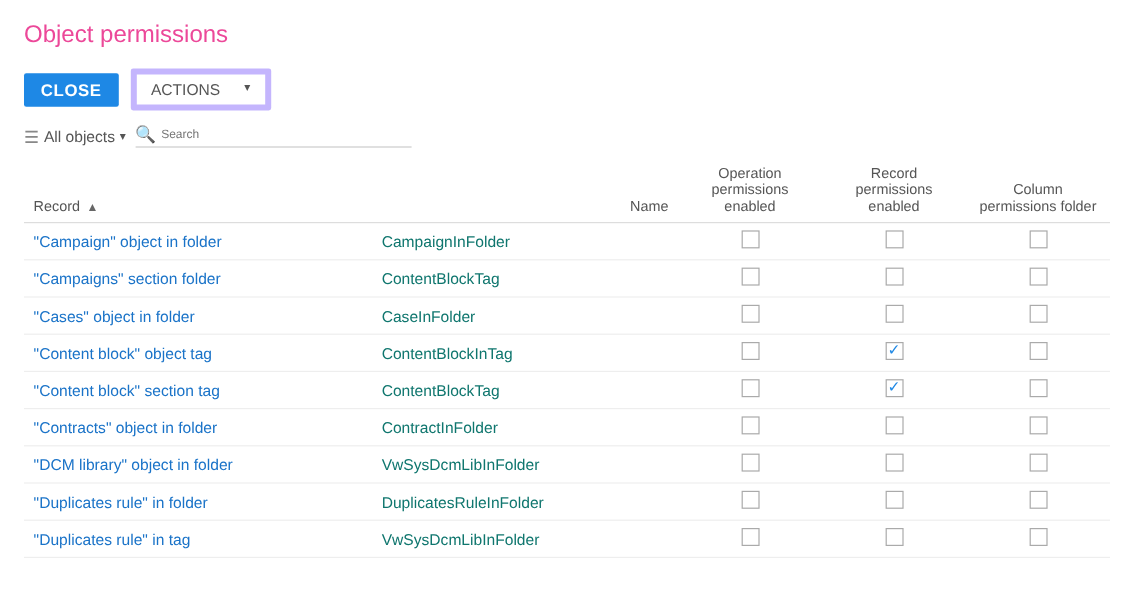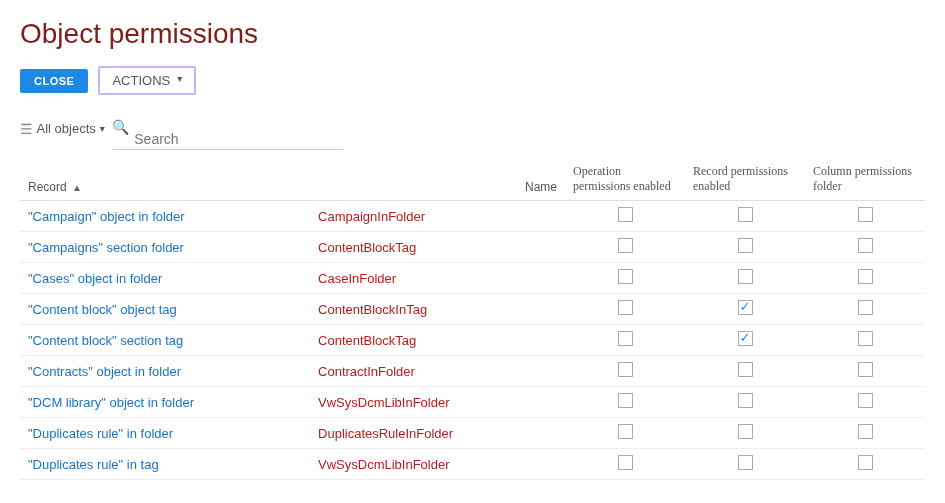--- a/index.html
+++ b/index.html
@@ -8,52 +8,52 @@
       font-size: 13px;
       background: #fff;
       color: #333;
       width: 945px;
       min-height: 503px;
     }
     .page-container {
       padding: 18px 20px 10px 20px;
     }
     .page-title {
-      font-size: 28px;
+      font-size: 20px;
       font-weight: 300;
-      color: #7f1d1d;
+      color: #ec4899;
       margin-bottom: 16px;
     }
     .toolbar {
       display: flex;
       align-items: center;
       gap: 10px;
       margin-bottom: 12px;
     }
     .btn-close {
       background: #1e88e5;
       color: #fff;
       border: none;
       padding: 6px 14px;
-      font-size: 11px;
+      font-size: 14px;
       font-weight: bold;
       cursor: pointer;
       border-radius: 2px;
       letter-spacing: 0.5px;
     }
     .btn-actions {
       background: none;
-      border: 2px solid #c4b5fd;
+      border: 5px solid #c4b5fd;
       color: #555;
       padding: 5px 12px;
       font-size: 13px;
       cursor: pointer;
       display: flex;
       align-items: flex-start;
-      gap: 7px;
+      gap: 20px;
       border-radius: 2px;
     }
     .btn-actions .arrow {
       font-size: 10px;
       color: #555;
     }
     .filter-bar {
       display: flex;
       align-items: center;
       gap: 8px;
@@ -77,25 +77,24 @@
       display: flex;
       align-items: center;
       border-bottom: 1px solid #ccc;
       padding-bottom: 2px;
       gap: 4px;
       width: 230px;
     }
     .search-box input {
       border: none;
       outline: none;
-      font-size: 14px;
+      font-size: 10px;
       color: #555;
       width: 200px;
       background: transparent;
-      margin-top: 24px;
     }
     .search-icon-wrap {
       color: #999;
       font-size: 14px;
     }
     table {
       width: 100%;
       border-collapse: collapse;
     }
     thead tr {
@@ -103,22 +102,21 @@
     }
     thead th {
       padding: 6px 8px;
       font-size: 12px;
       font-weight: normal;
       color: #555;
       text-align: left;
       vertical-align: bottom;
     }
     thead th.center {
-      text-align: left;
-      font-family: Liberation Serif, serif;
+      text-align: center;
     }
     th.title-col {
       min-width: 180px;
     }
     th.name-col {
       min-width: 160px;
       text-align: right;
     }
     th.op-col, th.rec-col, th.col-col {
       width: 120px;
@@ -129,21 +127,21 @@
     }
     tbody td {
       padding: 6px 8px;
       font-size: 13px;
       vertical-align: middle;
     }
     td.title-cell {
       color: #1a73c8;
     }
     td.name-cell {
-      color: #b91c1c;
+      color: #0f766e;
     }
     td.checkbox-cell {
       text-align: center;
     }
     .sort-icon {
       font-size: 10px;
       margin-left: 2px;
       color: #666;
     }
     .cb {

